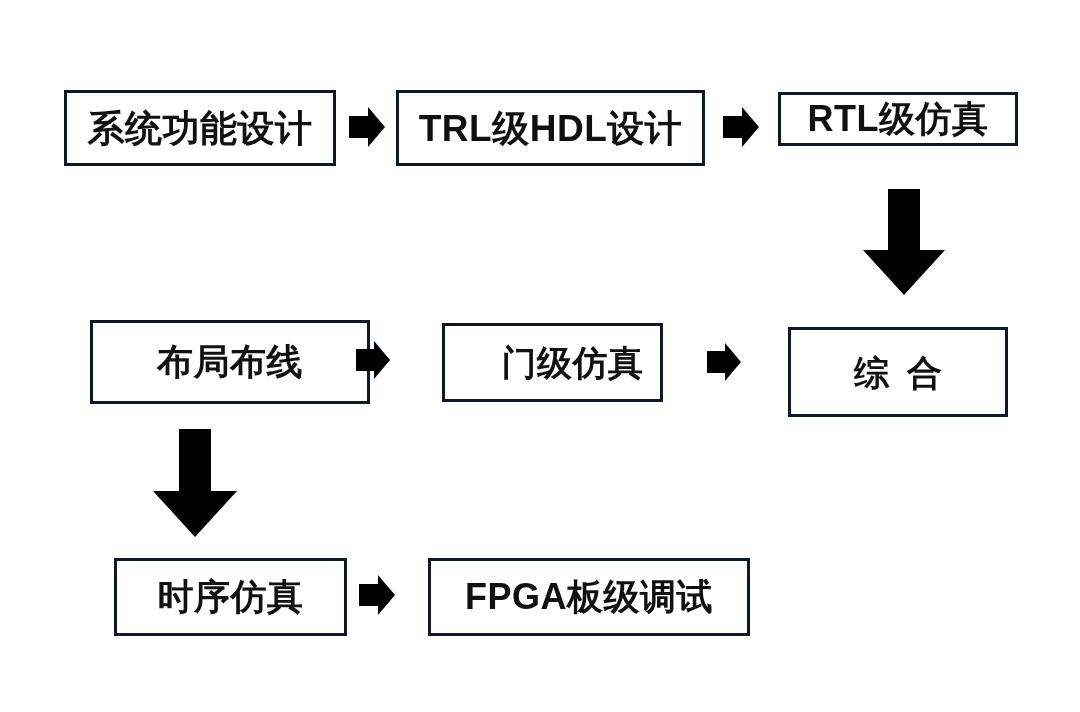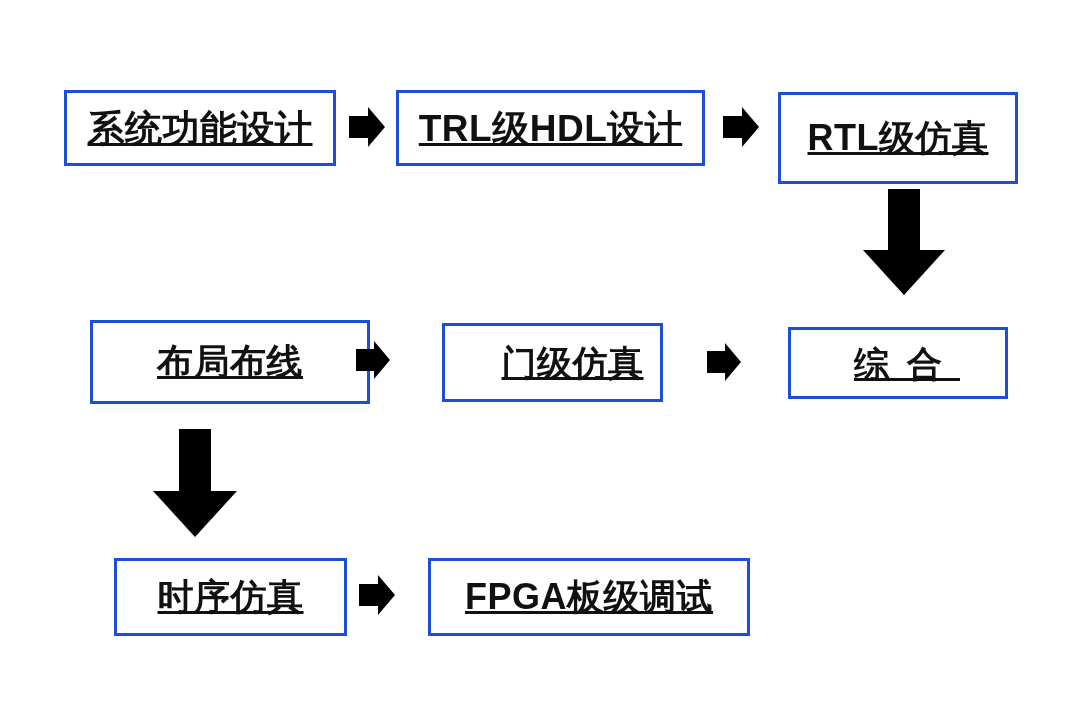--- a/index.html
+++ b/index.html
@@ -13,44 +13,43 @@
   #canvas {
     position: relative;
     width: 1080px;
     height: 712px;
     background: #ffffff;
     overflow: hidden;
   }
   .node {
     position: absolute;
     box-sizing: border-box;
-    border: 3px solid #1d4ed8;
+    border: 3px solid #0f172a;
     background: #ffffff;
     display: flex;
     align-items: center;
     justify-content: center;
     color: #111111;
     font-weight: 700;
     letter-spacing: 0.5px;
     line-height: 1;
     white-space: nowrap;
     user-select: none;
-    text-decoration: underline;
   }
   .node-label {
     display: block;
   }
   
   .n-sys  { left: 64px;  top: 90px;  width: 272px; height: 76px; font-size: 37px; }
   .n-hdl  { left: 396px; top: 90px;  width: 309px; height: 76px; font-size: 37px; }
-  .n-rtl  { left: 778px; top: 92px;  width: 240px; height: 92px; font-size: 36px; }
+  .n-rtl  { left: 778px; top: 92px;  width: 240px; height: 54px; font-size: 36px; }
 
   .n-pnr  { left: 90px;  top: 320px; width: 280px; height: 84px; font-size: 36px; }
   .n-gate { left: 442px; top: 323px; width: 221px; height: 79px; font-size: 35px; padding-left: 40px; }
-  .n-syn  { left: 788px; top: 327px; width: 220px; height: 72px; font-size: 35px; }
+  .n-syn  { left: 788px; top: 327px; width: 220px; height: 90px; font-size: 35px; }
 
   .n-tim  { left: 82px;  top: 558px; width: 233px; height: 78px; font-size: 36px; margin-left: 32px; }
   .n-fpga { left: 428px; top: 558px; width: 322px; height: 78px; font-size: 36px; align-items: center; }
 
   
   .spaced { letter-spacing: 18px; padding-left: 18px; }
 
   
   .arrow {
     position: absolute;

